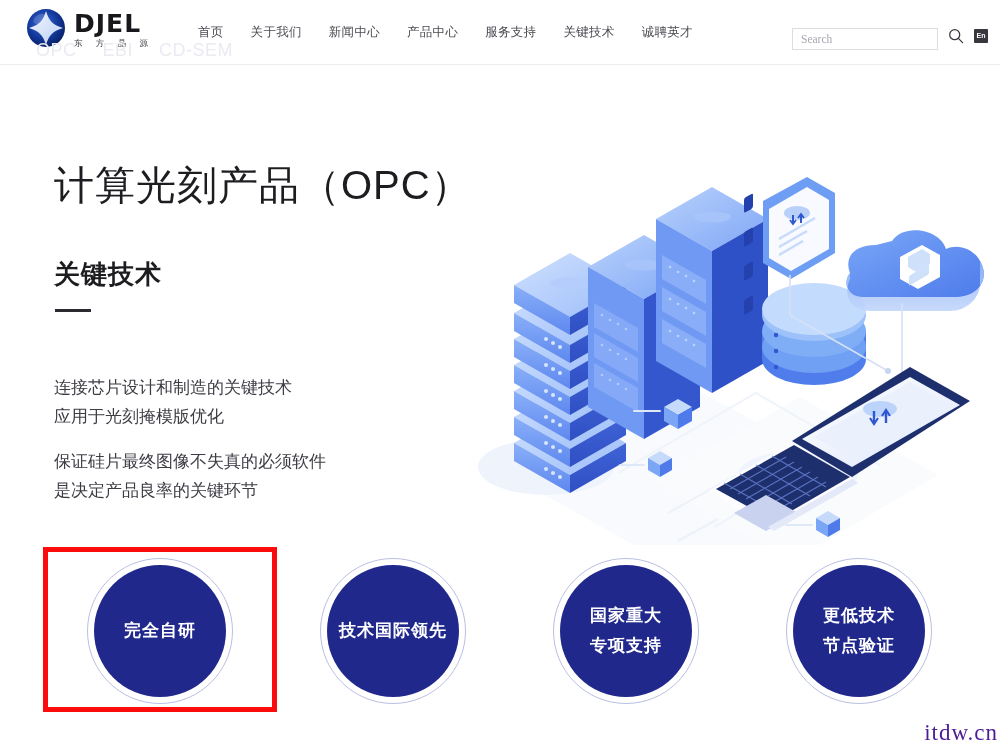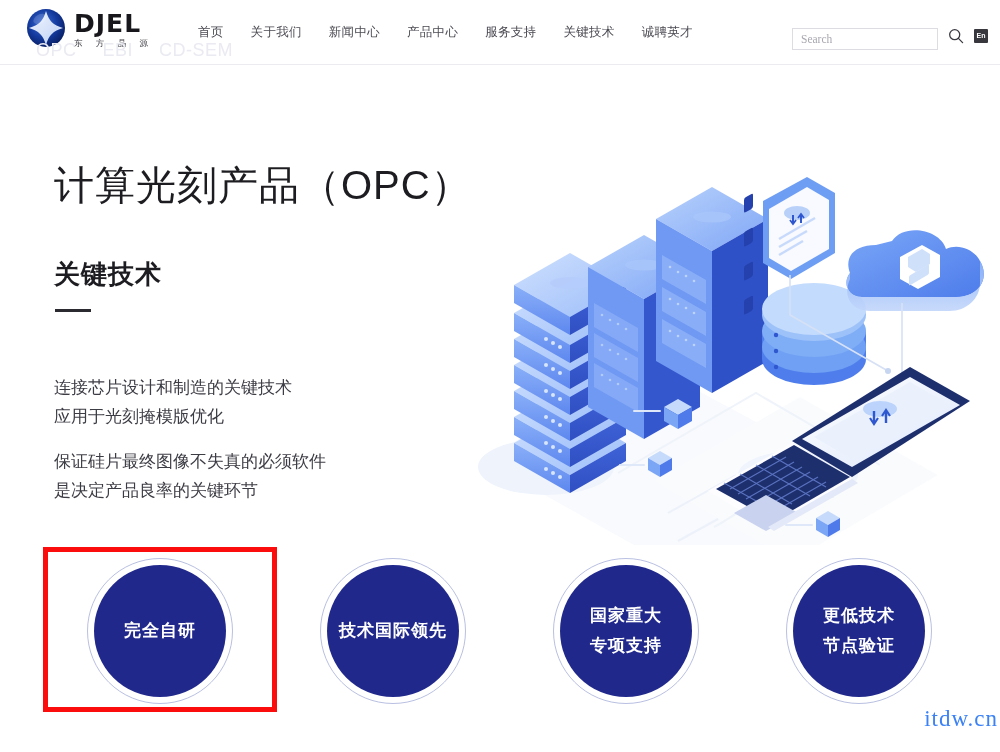--- a/index.html
+++ b/index.html
@@ -125,23 +125,23 @@
   }
 
   
   #illustration {
     position: absolute; left: 468px; top: 175px;
     width: 532px; height: 370px;
   }
 
   
   #watermark {
-    position: absolute; right: 2px; bottom: 20px;
+    position: absolute; right: 2px; bottom: 6px;
     font-family: "Liberation Serif", "DejaVu Serif", serif;
-    font-size: 23px; color: #3b82f6; letter-spacing: 1px;
+    font-size: 23px; color: #4c1d95; letter-spacing: 1px;
     white-space: nowrap;
   }
 </style>
 </head>
 <body>
 
 <div id="page">
 
   <div id="header">
 

